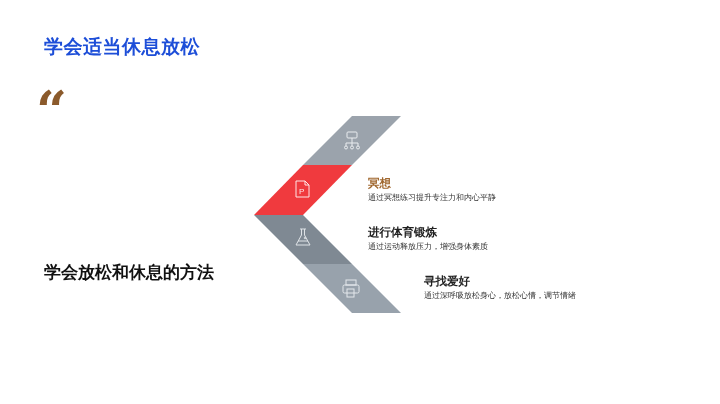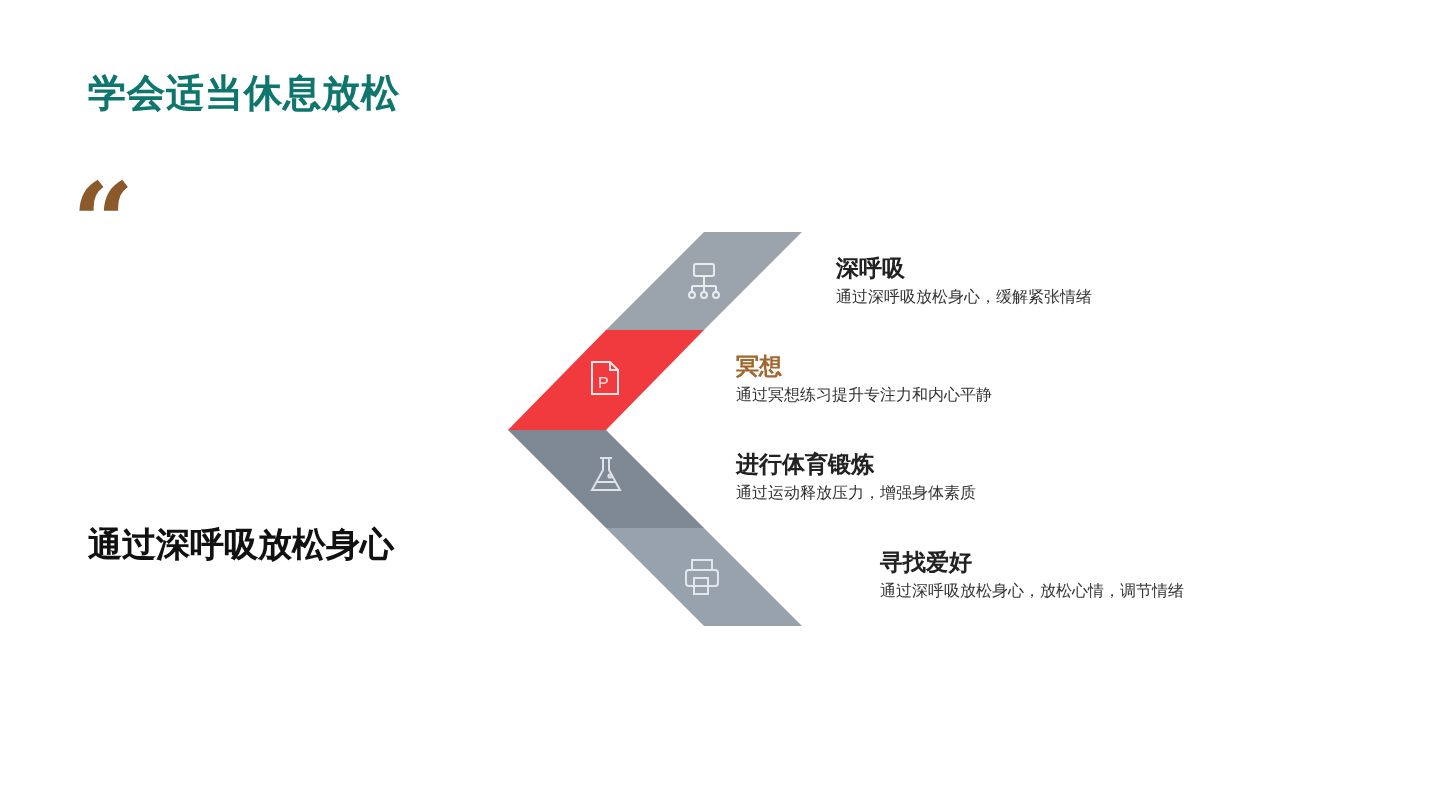--- a/index.html
+++ b/index.html
@@ -5,21 +5,21 @@
   html, body { margin: 0; padding: 0; }
   body {
     width: 720px; height: 404px; overflow: hidden;
     background: #ffffff;
     font-family: "DejaVu Sans", "Liberation Sans", sans-serif;
     position: relative;
   }
   .slide { position: absolute; left: 0; top: 0; width: 720px; height: 404px; background: #fff; }
   .title {
     position: absolute; left: 44px; top: 34px;
-    font-size: 19px; font-weight: bold; color: #0f766e; letter-spacing: 0.5px;
+    font-size: 19px; font-weight: bold; color: #1d4ed8; letter-spacing: 0.5px;
   }
   .quote {
     position: absolute; left: 36px; top: 84px;
     font-family: "DejaVu Serif", "Liberation Serif", serif;
     font-size: 54px; font-weight: bold; color: #8b5a2b; line-height: 1;
   }
   .subtitle {
     position: absolute; left: 44px; top: 261px;
     font-size: 17px; font-weight: bold; color: #111;
   }
@@ -28,21 +28,21 @@
   .item .h { font-size: 11.5px; font-weight: bold; color: #222; line-height: 14px; }
   .item .h.accent { color: #a0672e; }
   .item .d { font-size: 8px; color: #333; margin-top: 3px; line-height: 10px; white-space: nowrap; }
 </style>
 </head>
 <body>
 
 <div class="slide">
   <div class="title">学会适当休息放松</div>
   <div class="quote">“</div>
-  <div class="subtitle">通过深呼吸放松身心</div>
+  <div class="subtitle">学会放松和休息的方法</div>
 
   <svg class="chev" width="720" height="404">
 
     <polygon points="352,116 401,116 352,165 303,165" fill="#9ba3ac"></polygon>
 
     <polygon points="303,165 352,165 303,215 254,215" fill="#f03a3e"></polygon>
 
     <polygon points="254,215 303,215 352,264 303,264" fill="#7f8993"></polygon>
 
     <polygon points="303,264 352,264 401,313 352,313" fill="#98a2ac"></polygon>
@@ -71,29 +71,25 @@
       <circle cx="305" cy="238" r="0.8"></circle>
     </g>
 
     <g stroke="#e3e7eb" stroke-width="1" fill="none">
       <rect x="346" y="280" width="10" height="5"></rect>
       <rect x="343" y="285" width="16" height="8" rx="1.5"></rect>
       <rect x="347" y="289" width="7" height="8"></rect>
     </g>
   </svg>
 
-  <div class="item" style="left:418px; top:127px;">
-    <div class="h">深呼吸</div>
-    <div class="d">通过深呼吸放松身心，缓解紧张情绪</div>
-  </div>
   <div class="item" style="left:368px; top:225px;">
     <div class="h">进行体育锻炼</div>
     <div class="d">通过运动释放压力，增强身体素质</div>
   </div>
   <div class="item" style="left:368px; top:176px;">
     <div class="h accent">冥想</div>
     <div class="d">通过冥想练习提升专注力和内心平静</div>
   </div>
-  <div class="item" style="left:440px; top:274px;">
+  <div class="item" style="left:424px; top:274px;">
     <div class="h">寻找爱好</div>
     <div class="d">通过深呼吸放松身心，放松心情，调节情绪</div>
   </div>
 </div>
 
 </body></html>

